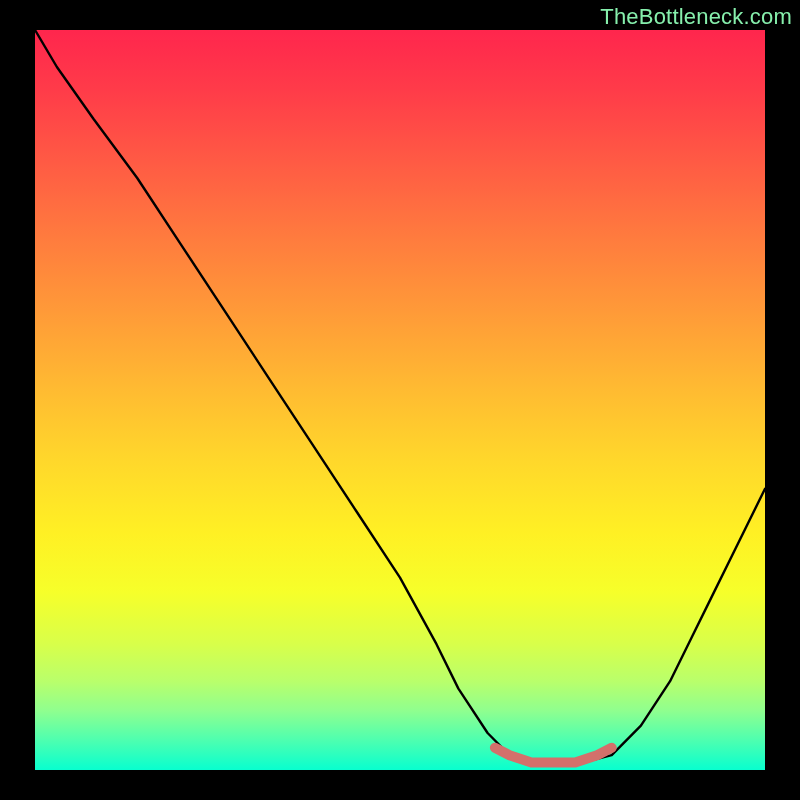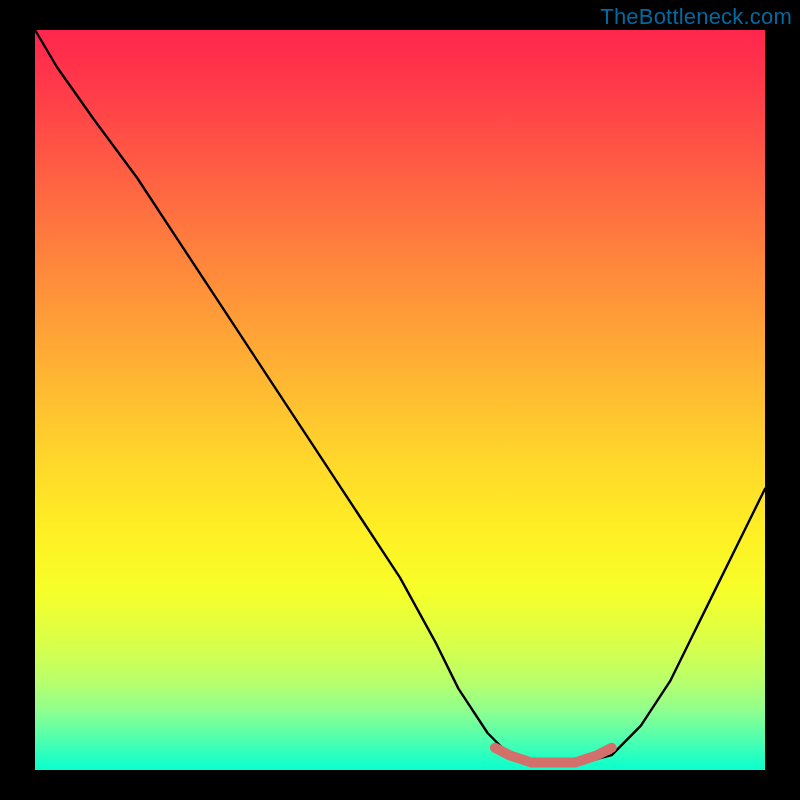--- a/index.html
+++ b/index.html
@@ -14,21 +14,21 @@
   .frame {
     position: relative;
     width: 800px;
     height: 800px;
     background: #000;
   }
   .watermark {
     position: absolute;
     top: 4px;
     right: 8px;
-    color: #0369a1;
+    color: #86efac;
     font-size: 22px;
     font-weight: 500;
     letter-spacing: 0.2px;
     z-index: 10;
   }
   .plot-area {
     position: absolute;
     left: 35px;
     top: 30px;
     width: 730px;

